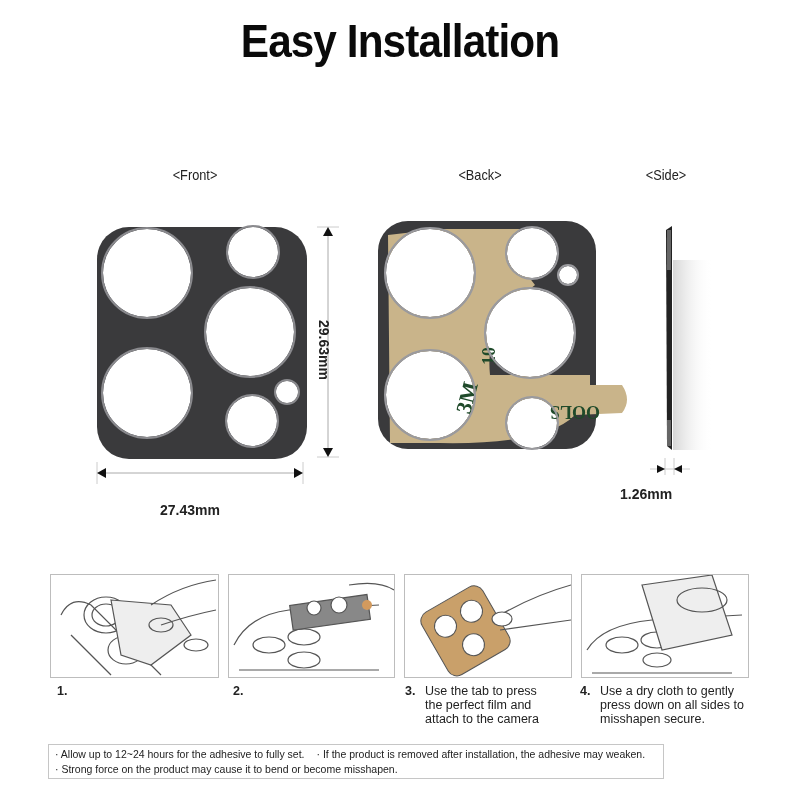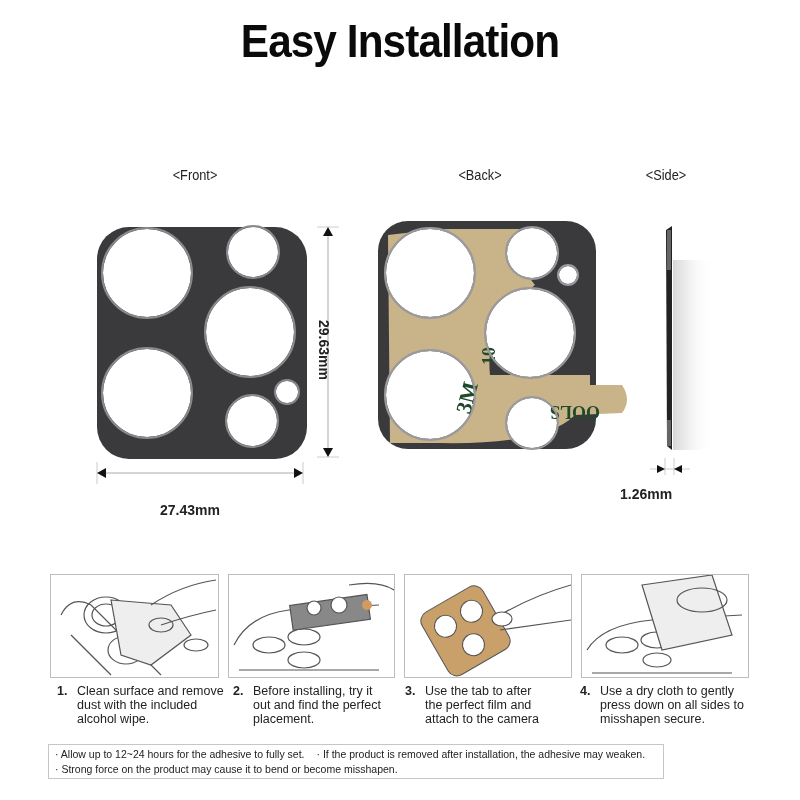--- a/index.html
+++ b/index.html
@@ -164,38 +164,28 @@
         <ellipse cx="75" cy="65" rx="16" ry="8"></ellipse>
         <ellipse cx="75" cy="85" rx="14" ry="7"></ellipse>
       <path d="M60 10 L130 0 L150 60 L80 75 Z" fill="#eee"></path>
       <ellipse cx="120" cy="25" rx="25" ry="12"></ellipse>
     </g>
   </svg>
 </div>
 
 <div class="abs step" style="left:57px;top:684px;width:170px;">
   <span class="num">1.</span>
-  <div>
-      <div>Clean surface and remove</div>
-      <div>dust with the included</div>
-      <div>alcohol wipe.</div>
-    </div>
 </div>
 <div class="abs step" style="left:233px;top:684px;width:170px;">
   <span class="num">2.</span>
-  <div>
-      <div>Before installing, try it</div>
-      <div>out and find the perfect</div>
-      <div>placement.</div>
-    </div>
 </div>
 <div class="abs step" style="left:405px;top:684px;width:170px;">
   <span class="num">3.</span>
   <div>
-      <div>Use the tab to after</div>
+      <div>Use the tab to press</div>
       <div>the perfect film and</div>
       <div>attach to the camera</div>
     </div>
 </div>
 <div class="abs step" style="left:580px;top:684px;width:180px;">
   <span class="num">4.</span>
   <div>
       <div>Use a dry cloth to gently</div>
       <div>press down on all sides to</div>
       <div>misshapen secure.</div>

